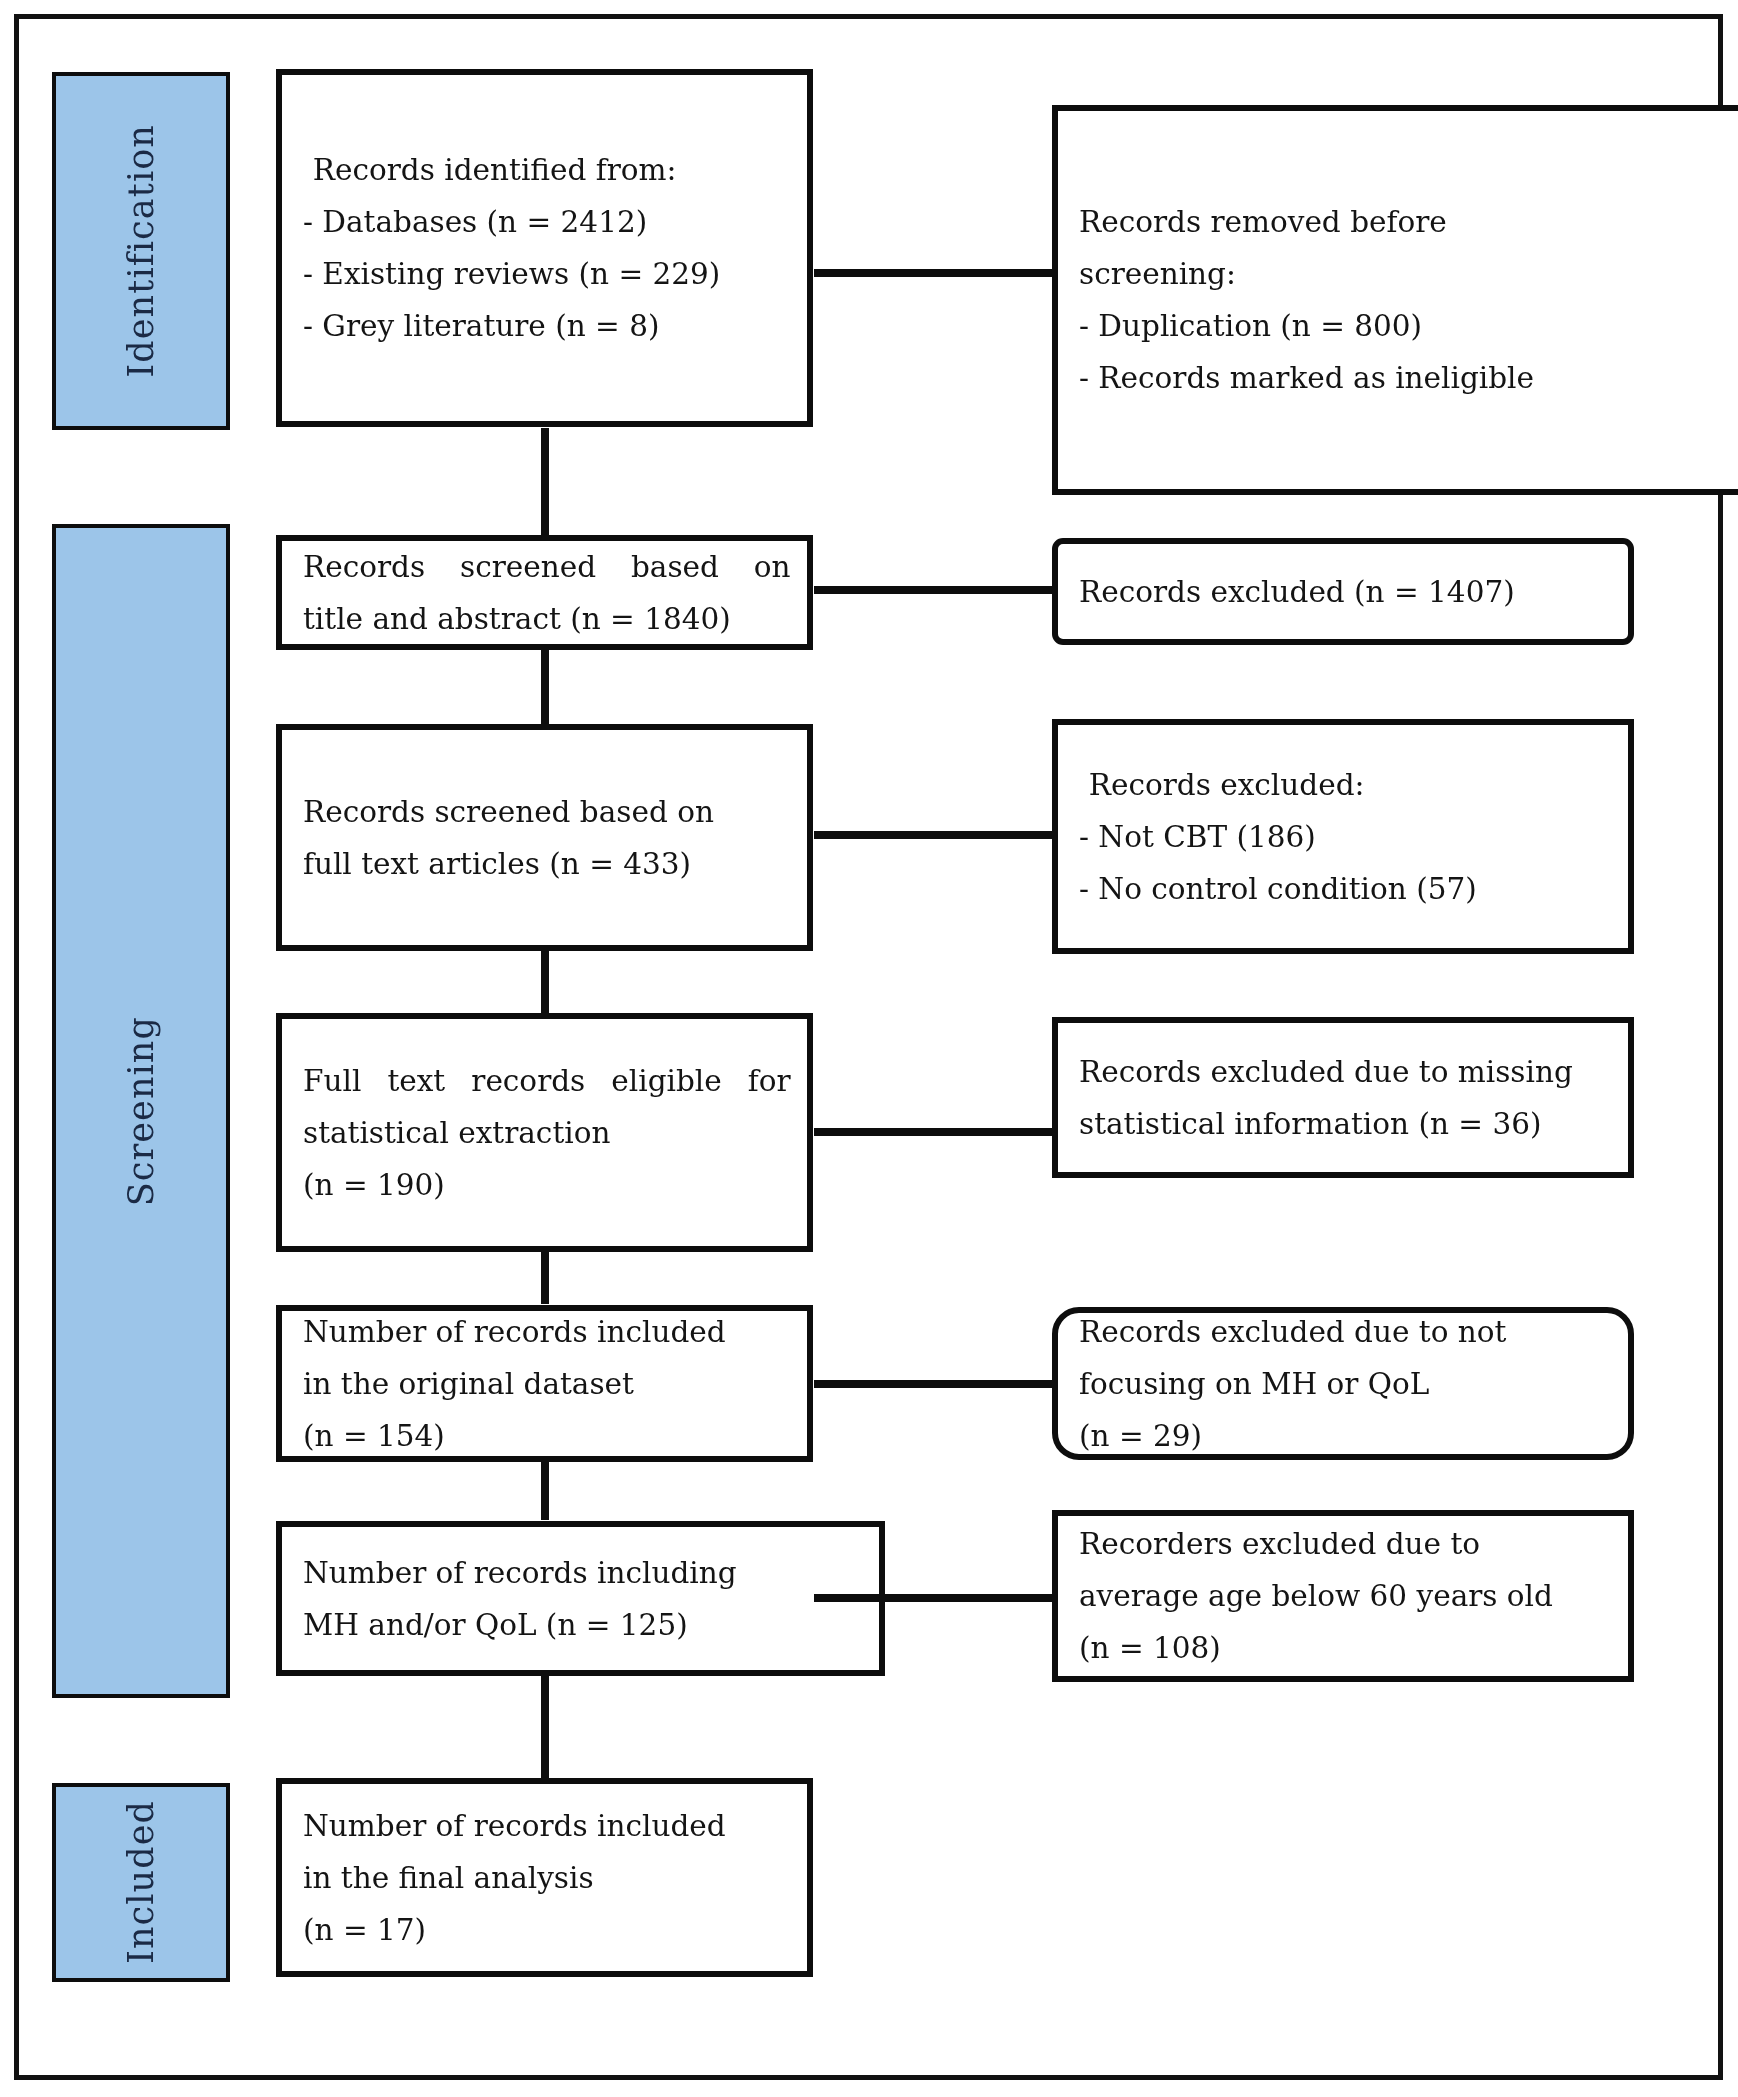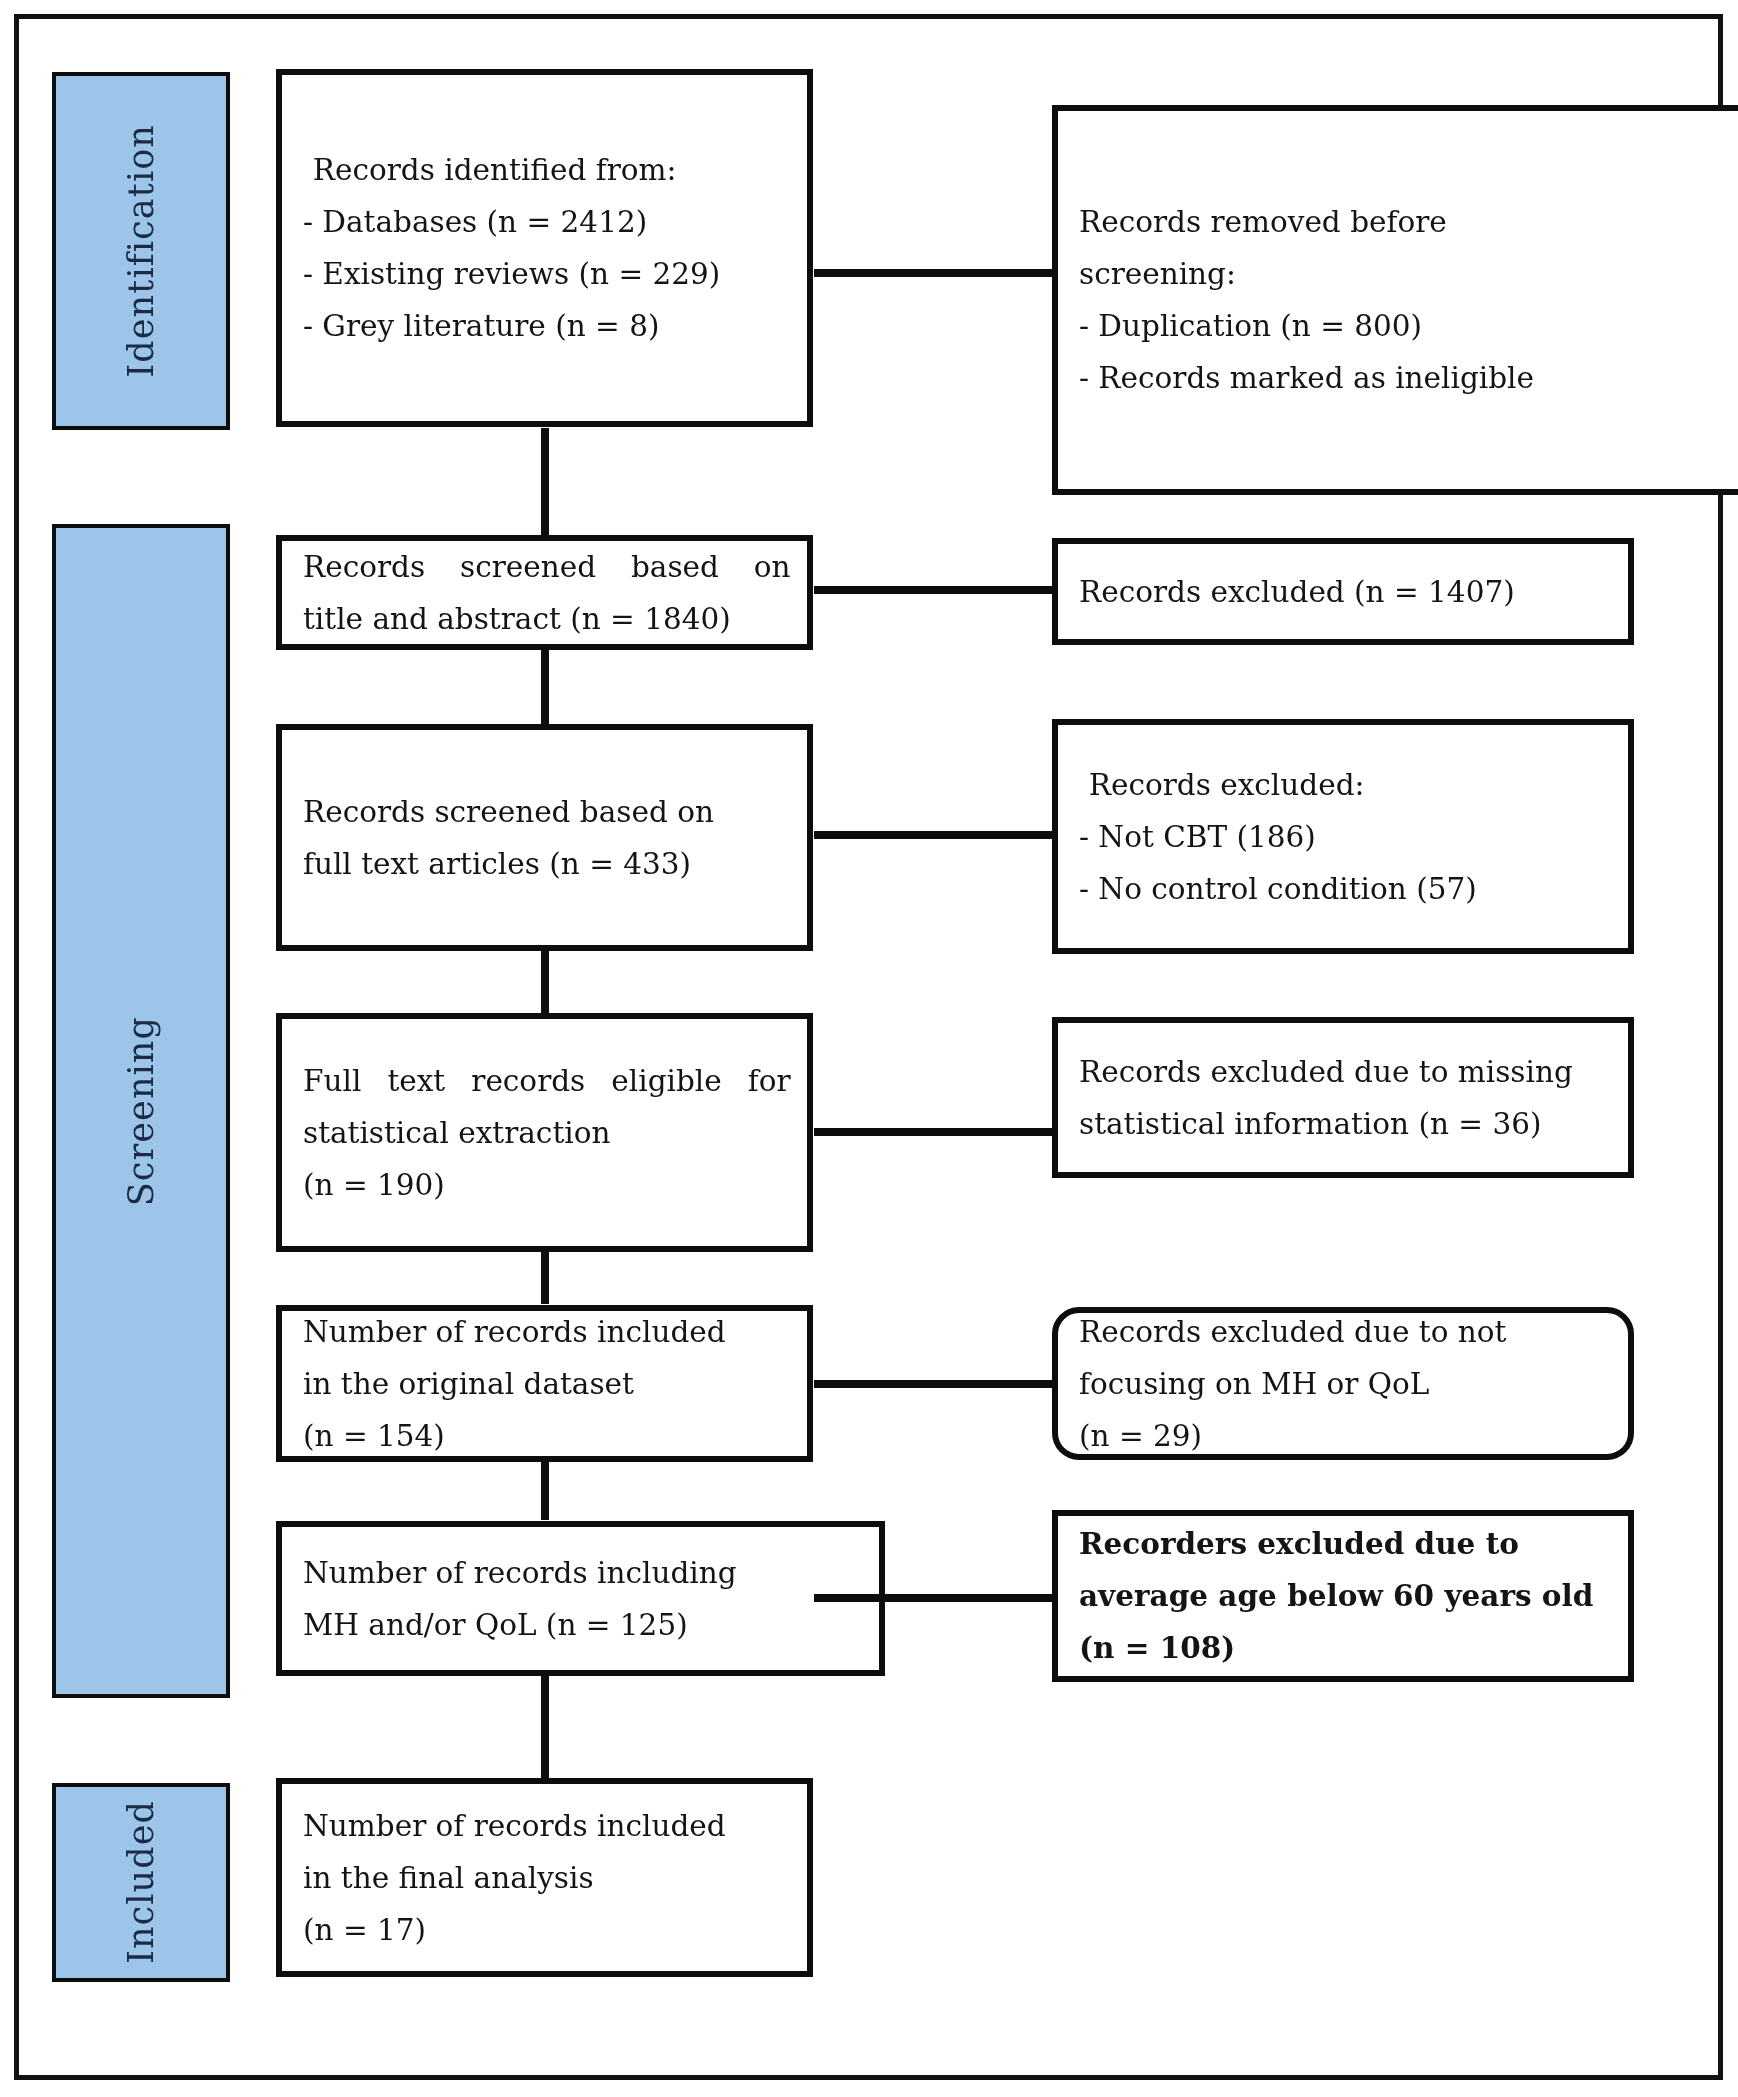--- a/index.html
+++ b/index.html
@@ -73,25 +73,25 @@
 
   .box-a  { left: 276px;  top: 69px;  width: 537px;  height: 358px; }
   .box-b  { left: 276px;  top: 535px;  width: 537px;  height: 115px; }
   .box-c  { left: 276px;  top: 724px; width: 537px;  height: 227px; }
   .box-d  { left: 276px;  top: 1013px; width: 537px;  height: 239px; }
   .box-e  { left: 276px;  top: 1305px; width: 537px;  height: 157px; }
   .box-f  { left: 276px;  top: 1521px; width: 609px;  height: 155px; }
   .box-g  { left: 276px;  top: 1778px; width: 537px;  height: 199px; }
 
   .box-ra { left: 1052px; top: 105px;  width: 700px; height: 390px; }
-  .box-rb { left: 1052px; top: 538px;  width: 582px; height: 107px; }
+  .box-rb { left: 1052px; top: 538px;  width: 582px; height: 107px; border-radius: 11px; }
   .box-rc { left: 1052px; top: 719px; width: 582px; height: 235px; }
   .box-rd { left: 1052px; top: 1017px; width: 582px; height: 161px; }
   .box-re { left: 1052px; top: 1307px; width: 582px; height: 153px; border-radius: 27px; }
-  .box-rf { left: 1052px; top: 1510px; width: 582px; height: 172px; font-weight: bold; }
+  .box-rf { left: 1052px; top: 1510px; width: 582px; height: 172px; }
 
   
   .conn { position: absolute; background: #0d0d0d; }
   .conn.v { left: 541px; width: 7.6px; }
   .conn.h { left: 814px; width: 238px; height: 7.6px; }
   .v1 { top: 428px;  height: 107px; }
   .v2 { top: 650px; height: 74px; }
   .v3 { top: 950px; height: 63px; }
   .v4 { top: 1252px; height: 52px;  }
   .v5 { top: 1462px; height: 58px; }

